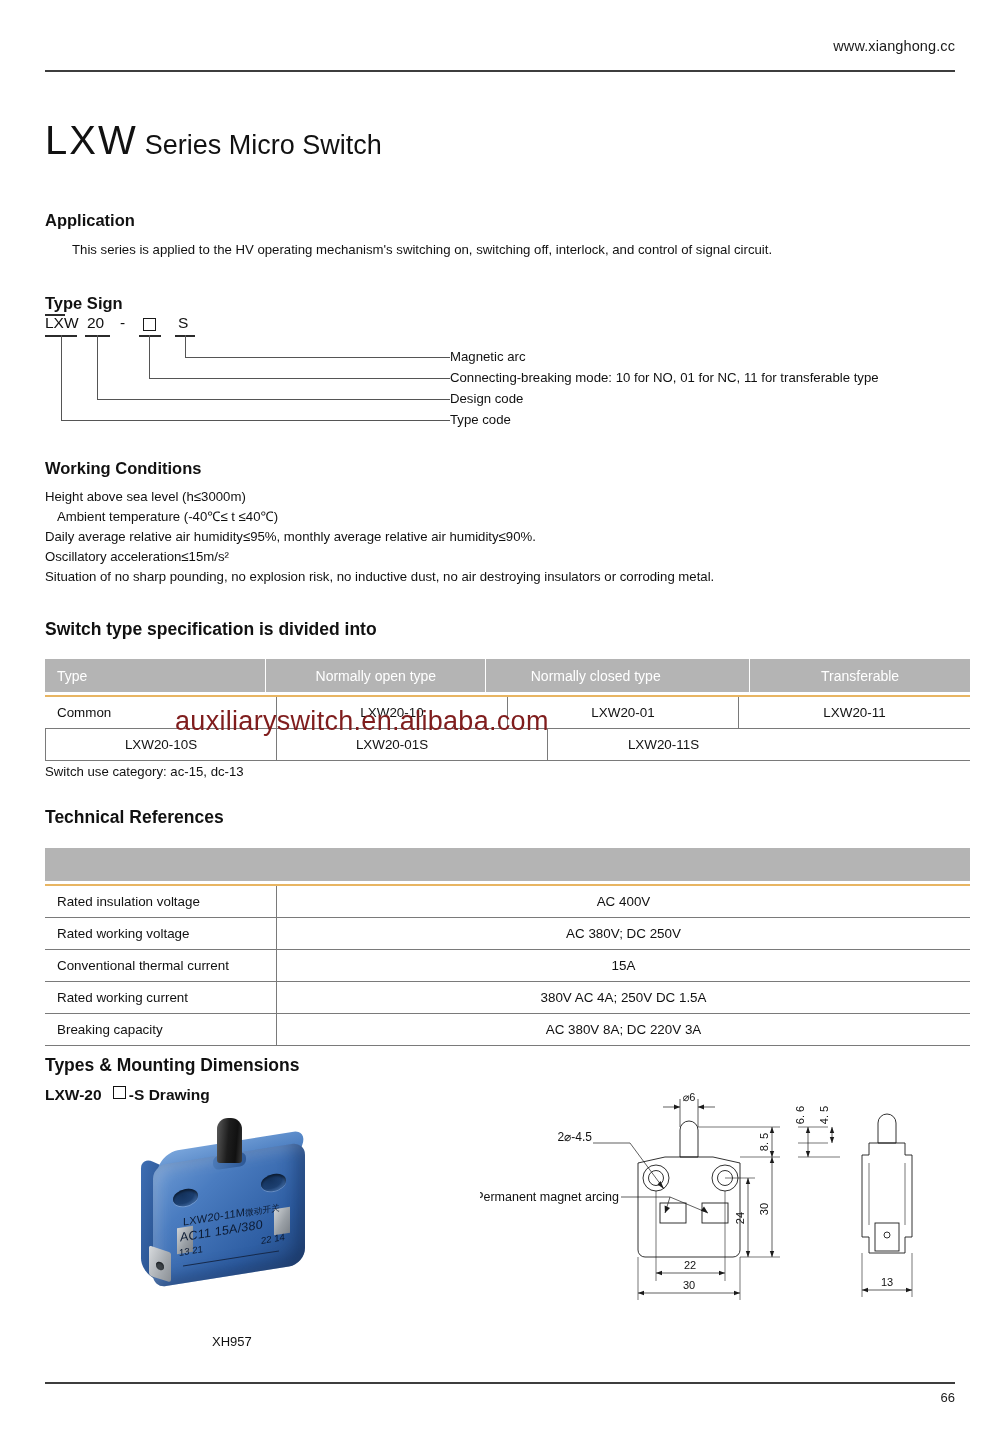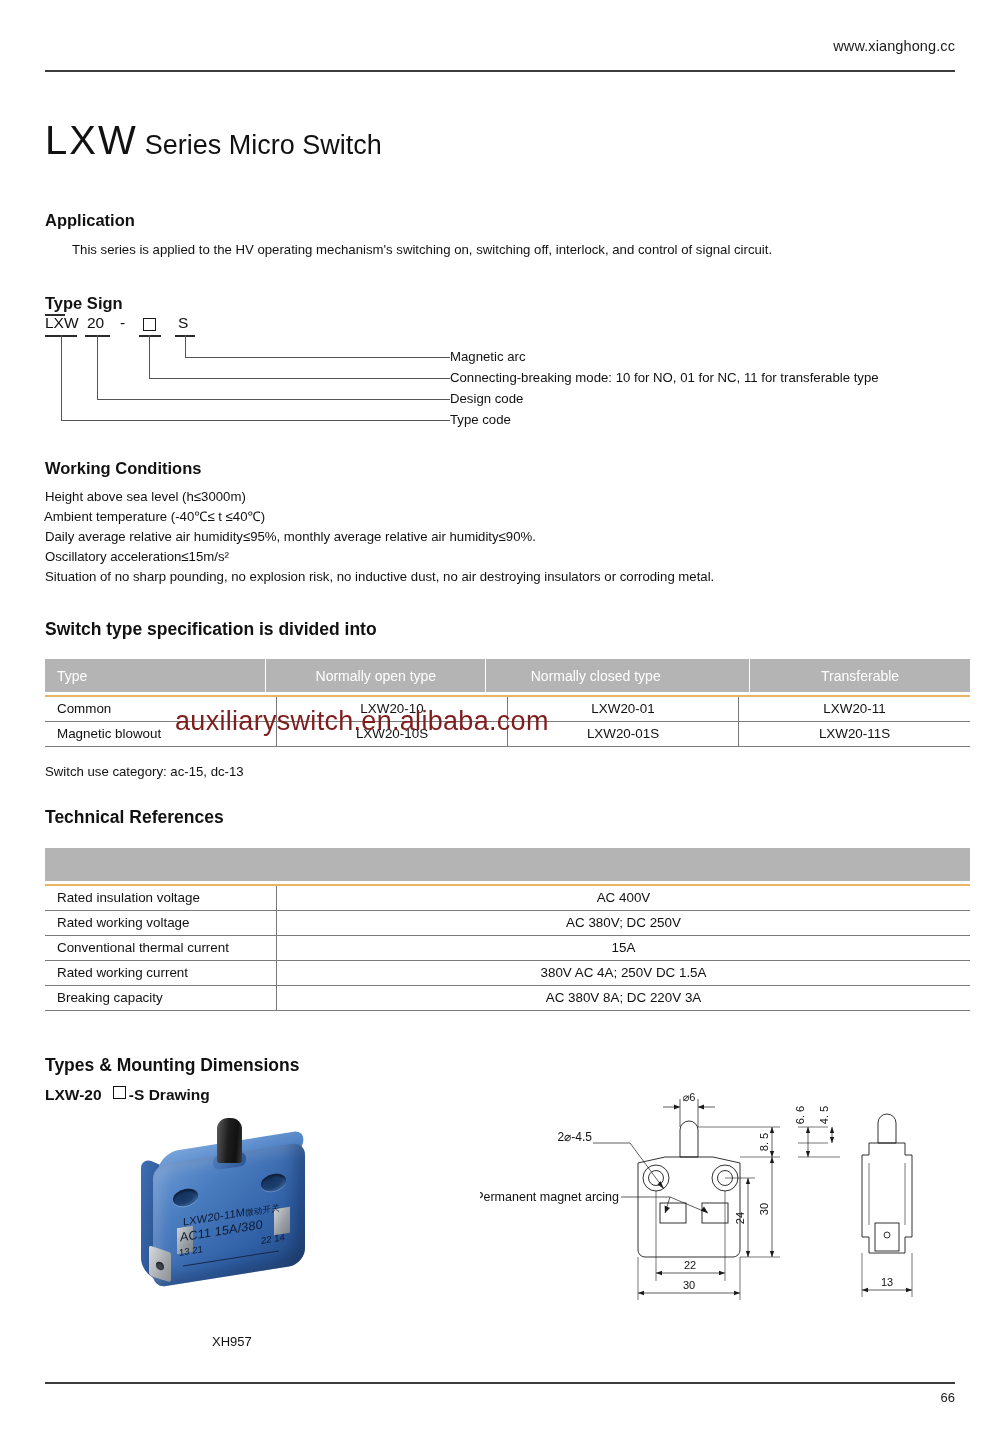--- a/index.html
+++ b/index.html
@@ -129,21 +129,21 @@
     font-size: 14px;
     box-sizing: border-box;
   }
   .tbl .accent {
     height: 1.6px;
     background: #e8b562;
     margin-top: 3px;
   }
   .tbl .trow {
     display: flex;
-    height: 25px;
+    height: 32px;
     align-items: center;
     border-bottom: 1.6px solid #7a7a7a;
     box-sizing: border-box;
     text-align: center;
   }
   .tbl .trow .cell {
     font-size: 13.4px;
     color: #111;
     box-sizing: border-box;
     height: 100%;
@@ -334,21 +334,21 @@
     <div class="ts-h" style="left:16px;  top:106px;width:389px;"></div>
 
     <div class="ts-label" style="left:405px; top:35px;">Magnetic arc</div>
     <div class="ts-label" style="left:405px; top:56px;">Connecting-breaking mode: 10 for NO, 01 for NC, 11 for transferable type</div>
     <div class="ts-label" style="left:405px; top:77px;">Design code</div>
     <div class="ts-label" style="left:405px; top:98px;">Type code</div>
   </div>
 
   <div class="sec-head" style="top:459px;">Working Conditions</div>
   <div class="body-text" style="left:45px; top:490px;">Height above sea level (h≤3000m)</div>
-  <div class="body-text" style="left:44px; top:510px;text-align:right;">Ambient temperature (-40℃≤ t ≤40℃)</div>
+  <div class="body-text" style="left:57px; top:510px;text-align:right;">Ambient temperature (-40℃≤ t ≤40℃)</div>
   <div class="body-text" style="left:45px; top:530px;">Daily average relative air humidity≤95%, monthly average relative air humidity≤90%.</div>
   <div class="body-text" style="left:45px; top:550px;">Oscillatory acceleration≤15m/s²</div>
   <div class="body-text" style="left:45px; top:570px;">Situation of no sharp pounding, no explosion risk, no inductive dust, no air destroying insulators or corroding metal.</div>
 
   <div class="sec-head lg" style="top:619px;">Switch type specification is divided into</div>
 
   <div class="tbl" style="top:659px;">
     <div class="thead">
       <div class="cell c-left" style="width:231px;">Type</div>
       <div class="cell c-center vdiv" style="width:231px;">Normally open type</div>
@@ -356,24 +356,23 @@
       <div class="cell c-center vdiv" style="width:232px;margin-left:44px;">Transferable</div>
     </div>
     <div class="accent"></div>
     <div class="trow">
       <div class="cell c-left" style="width:231px;">Common</div>
       <div class="cell c-center vdiv" style="width:231px;">LXW20-10</div>
       <div class="cell c-center vdiv" style="width:231px;">LXW20-01</div>
       <div class="cell c-center vdiv" style="width:232px;">LXW20-11</div>
     </div>
     <div class="trow">
-      <div class="cell c-left" style="width:231px;">Magnetic blowout</div>
       <div class="cell c-center vdiv" style="width:231px;">LXW20-10S</div>
       <div class="cell c-center vdiv" style="width:231px;">LXW20-01S</div>
-      <div class="cell c-center vdiv" style="width:232px;">LXW20-11S</div>
+      <div class="cell c-center vdiv" style="width:232px;margin-left:40px;">LXW20-11S</div>
     </div>
   </div>
 
   <div class="watermark">auxiliaryswitch.en.alibaba.com</div>
 
   <div class="body-text" style="left:45px; top:765px;">Switch use category: ac-15, dc-13</div>
 
   <div class="sec-head lg" style="top:807px;">Technical References</div>
 
   <div class="tbl" style="top:848px;">

